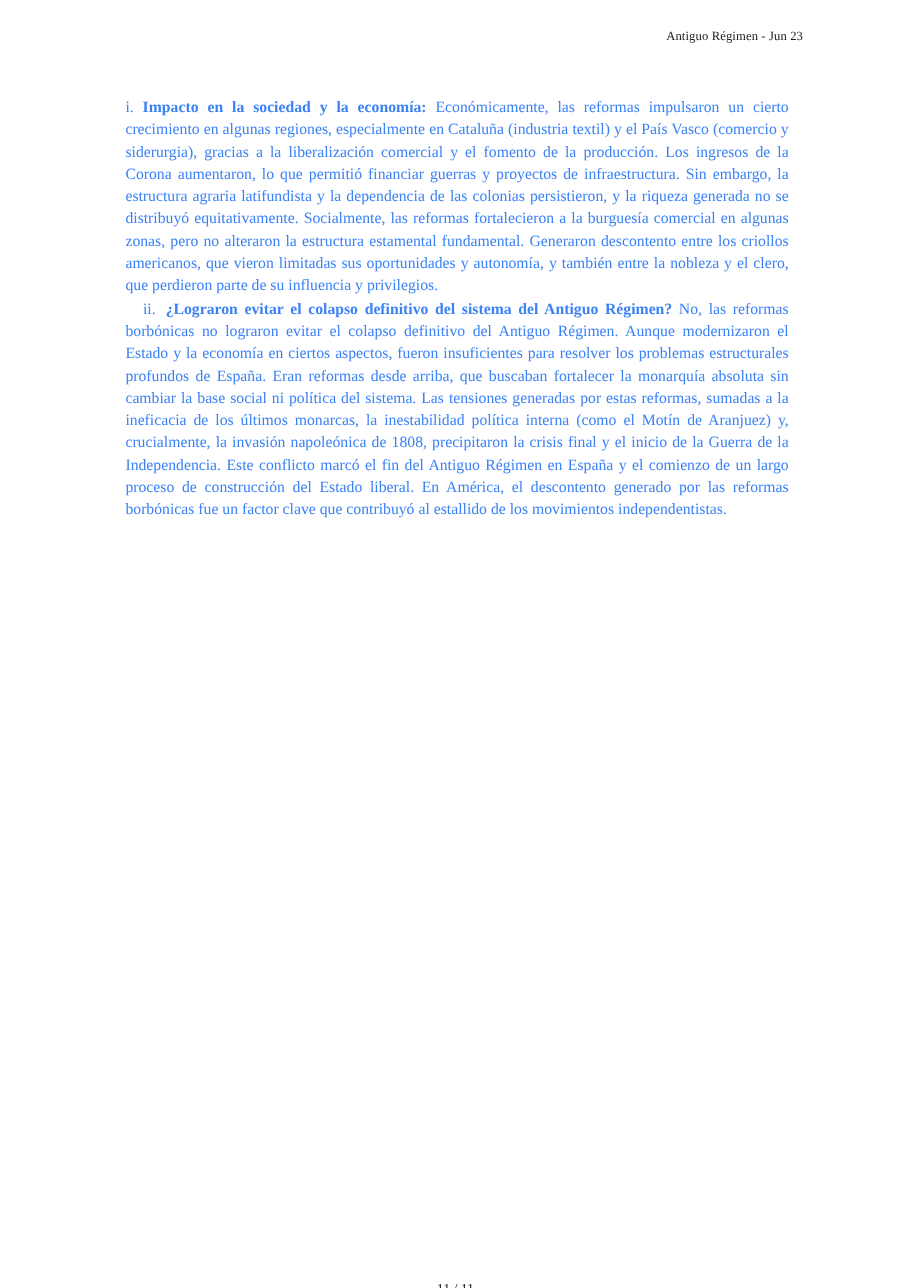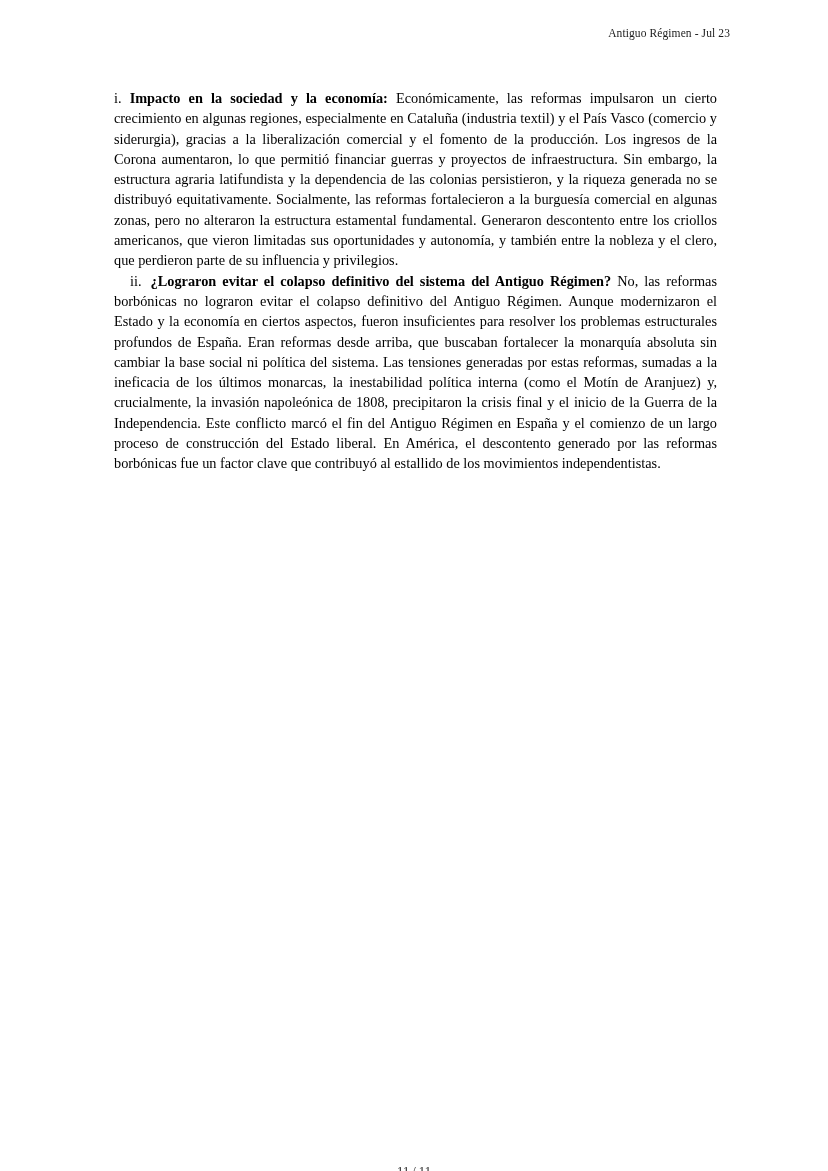--- a/index.html
+++ b/index.html
@@ -33,21 +33,21 @@
     top: 88px;
     left: 114px;
     width: 603px;
   }
   .para {
     font-size: 14.3px;
     line-height: 20.3px;
     text-align: justify;
     text-justify: inter-word;
     margin: 0;
-    color: #000000;
+    color: #3b82f6;
     hyphens: manual;
   }
   .para + .para {
     margin-top: 0px;
   }
   .marker {
     font-style: normal;
   }
   .lead {
     font-weight: bold;
@@ -67,21 +67,21 @@
     text-align: center;
     font-size: 12.5px;
     color: #1a1a1a;
   }
 </style>
 </head>
 <body>
 
 <div class="page">
 
-  <div class="running-head">Antiguo Régimen - Jul 23</div>
+  <div class="running-head">Antiguo Régimen - Jun 23</div>
 
   <div class="content">
 
     <p class="para"><span class="marker">i.</span> <span class="lead">Impacto en la sociedad y la economía:</span> <span>Económicamente, las reformas impulsaron un cierto crecimiento en algunas regiones, especialmente en Cataluña (industria textil) y el País Vasco (comercio y siderurgia), gracias a la liberalización comercial y el fomento de la producción. Los ingresos de la Corona aumentaron, lo que permitió financiar guerras y proyectos de infraestructura. Sin embargo, la estructura agraria latifundista y la dependencia de las colonias persistieron, y la riqueza generada no se distribuyó equitativamente. Socialmente, las reformas fortalecieron a la burguesía comercial en algunas zonas, pero no alteraron la estructura estamental fundamental. Generaron descontento entre los criollos americanos, que vieron limitadas sus oportunidades y autonomía, y también entre la nobleza y el clero, que perdieron parte de su influencia y privilegios.</span></p>
 
     <p class="para item-ii"><span class="marker">ii.</span> <span class="lead">¿Lograron evitar el colapso definitivo del sistema del Antiguo Régimen?</span> <span>No, las reformas borbónicas no lograron evitar el colapso definitivo del Antiguo Régimen. Aunque modernizaron el Estado y la economía en ciertos aspectos, fueron insuficientes para resolver los problemas estructurales profundos de España. Eran reformas desde arriba, que buscaban fortalecer la monarquía absoluta sin cambiar la base social ni política del sistema. Las tensiones generadas por estas reformas, sumadas a la ineficacia de los últimos monarcas, la inestabilidad política interna (como el Motín de Aranjuez) y, crucialmente, la invasión napoleónica de 1808, precipitaron la crisis final y el inicio de la Guerra de la Independencia. Este conflicto marcó el fin del Antiguo Régimen en España y el comienzo de un largo proceso de construcción del Estado liberal. En América, el descontento generado por las reformas borbónicas fue un factor clave que contribuyó al estallido de los movimientos independentistas.</span></p>
 
   </div>
 
   <div class="footer">11 / 11</div>

